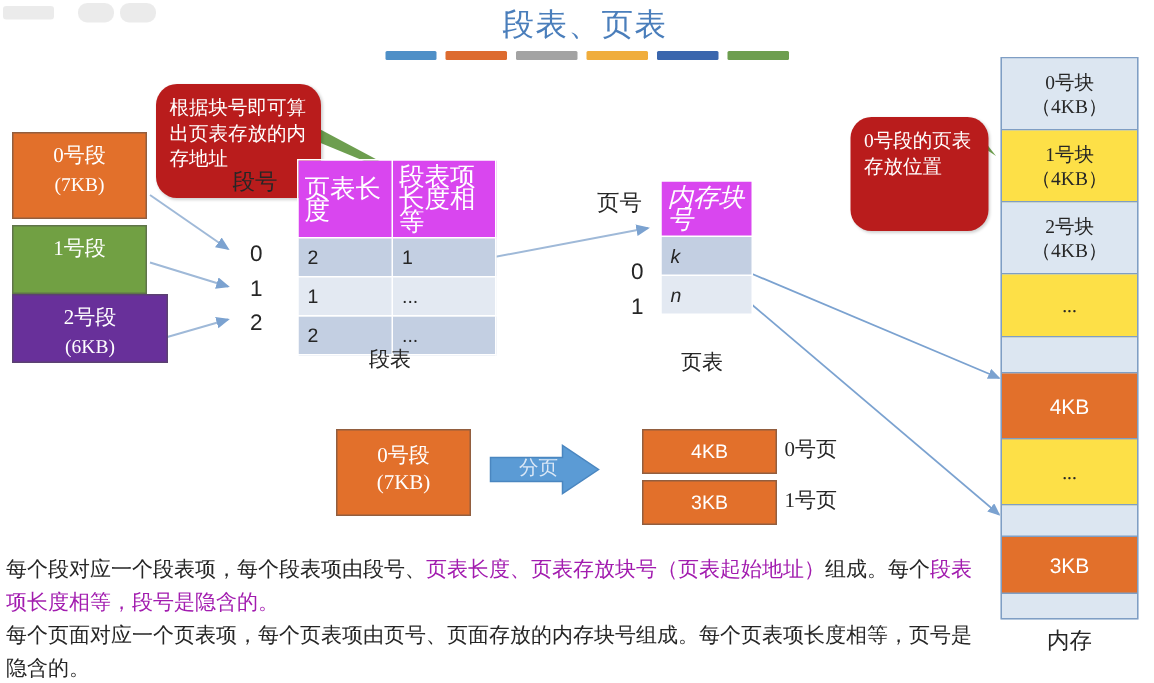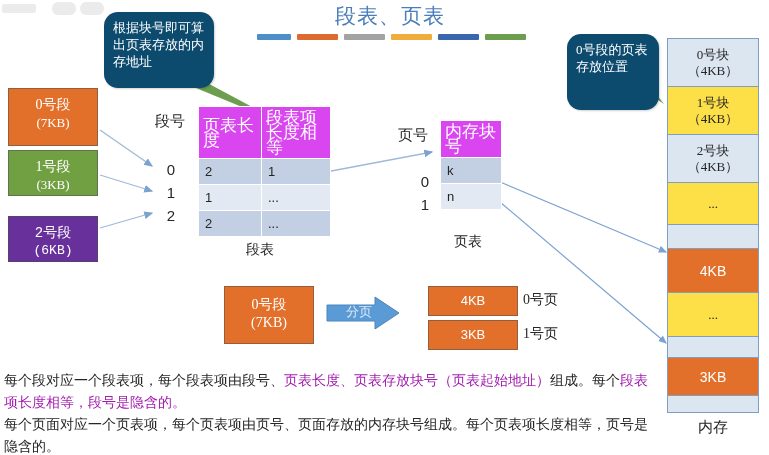--- a/index.html
+++ b/index.html
@@ -19,37 +19,38 @@
   #title{
     left:260px;top:2px;width:260px;text-align:center;
     font-size:21px;letter-spacing:1px;color:#4a7ebb;
     font-family:"Liberation Serif","DejaVu Serif",serif;
   }
   #title-bars{left:257px;top:34px;width:275px;height:8px;}
   #title-bars .bar{position:absolute;top:0;height:6px;border-radius:1px;}
 
   
   .callout{
-    background:#0c4a6e;color:#ffffff;border-radius:14px;
+    background:#b91c1c;color:#ffffff;border-radius:14px;
     font-size:13px;line-height:17px;text-align:left;
     padding:7px 9px;box-sizing:border-box;
     box-shadow:1px 1px 2px rgba(0,0,0,.18);
+    margin-top:44px;
   }
   #callout1{left:104px;top:12px;width:110px;height:76px;}
   #callout2{left:567px;top:34px;width:92px;height:76px;}
 
   
   .segbox{
     color:#ffffff;text-align:center;font-size:14px;line-height:18px;
     box-sizing:border-box;padding-top:7px;
     border:1px solid rgba(80,80,80,.55);
   }
   #seg0{left:8px;top:88px;width:90px;height:58px;background:#e2702b;}
   #seg1{left:8px;top:150px;width:90px;height:46px;background:#71a043;}
-  #seg2{left:8px;top:216px;width:90px;height:46px;background:#68309a;font-family:Liberation Mono, monospace;}
+  #seg2{left:8px;top:196px;width:104px;height:46px;background:#68309a;}
   .segbox .sub{font-size:13px;}
 
   
   .tbl{border-collapse:collapse;}
   .tbl th{
     background:#d946ef;color:#fff;font-weight:normal;
     font-size:17px;line-height:15px;padding:3px 4px;
     border:1px solid #ffffff;text-align:left;vertical-align:middle;
   }
   .tbl td{
@@ -66,24 +67,24 @@
   }
   .colhead{font-size:15px;}
   .tblcap{font-size:14px;text-align:center;}
 
   
   #segtbl-wrap{left:198px;top:106px;}
   #segtbl-label{left:155px;top:112px;font-size:15px;}
   #segtbl-rows{left:161px;top:158px;}
   #segtbl-rows div{height:23px;line-height:23px;font-size:15px;
     font-family:"Liberation Sans","DejaVu Sans",sans-serif;}
-  #segtbl-cap{left:198px;top:241px;width:124px;}
-
-  
-  #pgtbl-wrap{left:440px;top:120px;}
+  #segtbl-cap{left:198px;top:231px;width:124px;}
+
+  
+  #pgtbl-wrap{left:440px;top:120px;font-style:italic;}
   #pgtbl-label{left:398px;top:126px;font-size:15px;}
   #pgtbl-rows{left:415px;top:170px;}
   #pgtbl-rows div{height:23px;line-height:23px;font-size:15px;
     font-family:"Liberation Sans","DejaVu Sans",sans-serif;}
   #pgtbl-cap{left:432px;top:233px;width:72px;}
 
   
   #seg0b{left:224px;top:286px;width:90px;height:58px;background:#e2702b;
          border:1px solid rgba(80,80,80,.55);color:#fff;text-align:center;
          font-size:14px;line-height:18px;box-sizing:border-box;padding-top:9px;}
@@ -163,21 +164,20 @@
 
 <div class="abs callout" id="callout1">根据块号即可算出页表存放的内存地址</div>
 <div class="abs callout" id="callout2">0号段的页表存放位置</div>
 
 <div class="abs segbox" id="seg0">
   <div>0号段</div>
   <div class="sub">(7KB)</div>
 </div>
 <div class="abs segbox" id="seg1">
   <div>1号段</div>
-  <div class="sub">(3KB)</div>
 </div>
 <div class="abs segbox" id="seg2">
   <div>2号段</div>
   <div class="sub">(6KB)</div>
 </div>
 
 <div class="abs colhead" id="segtbl-label">段号</div>
 <div class="abs" id="segtbl-rows">
   <div class="rowidx">0</div>
   <div class="rowidx">1</div>

